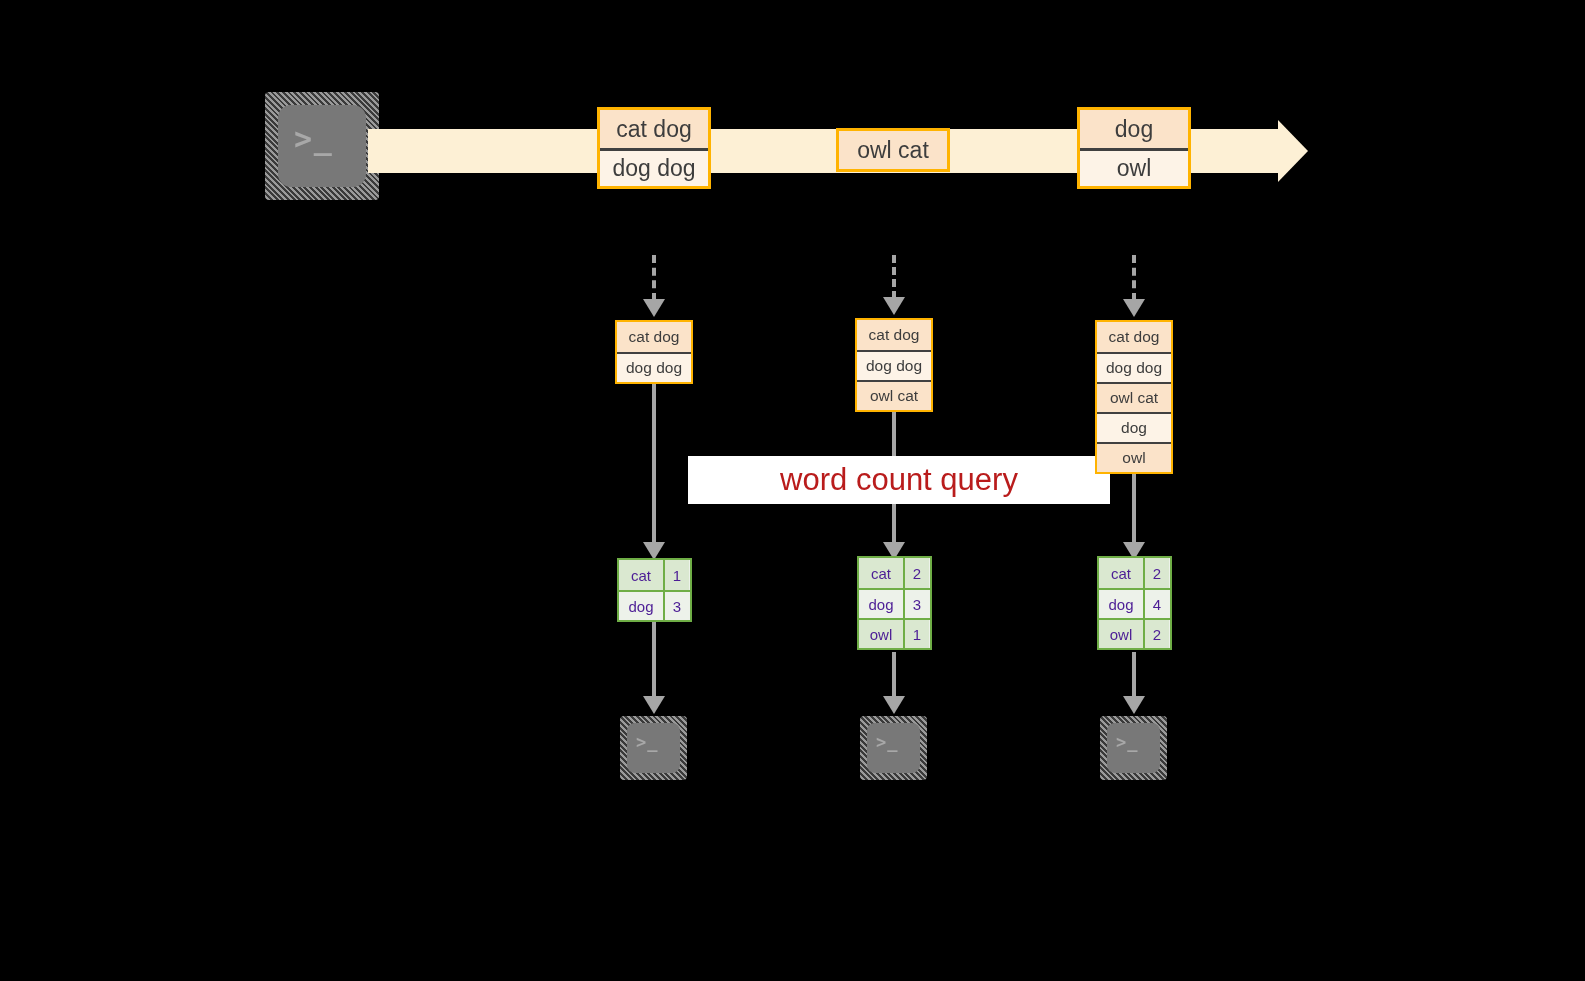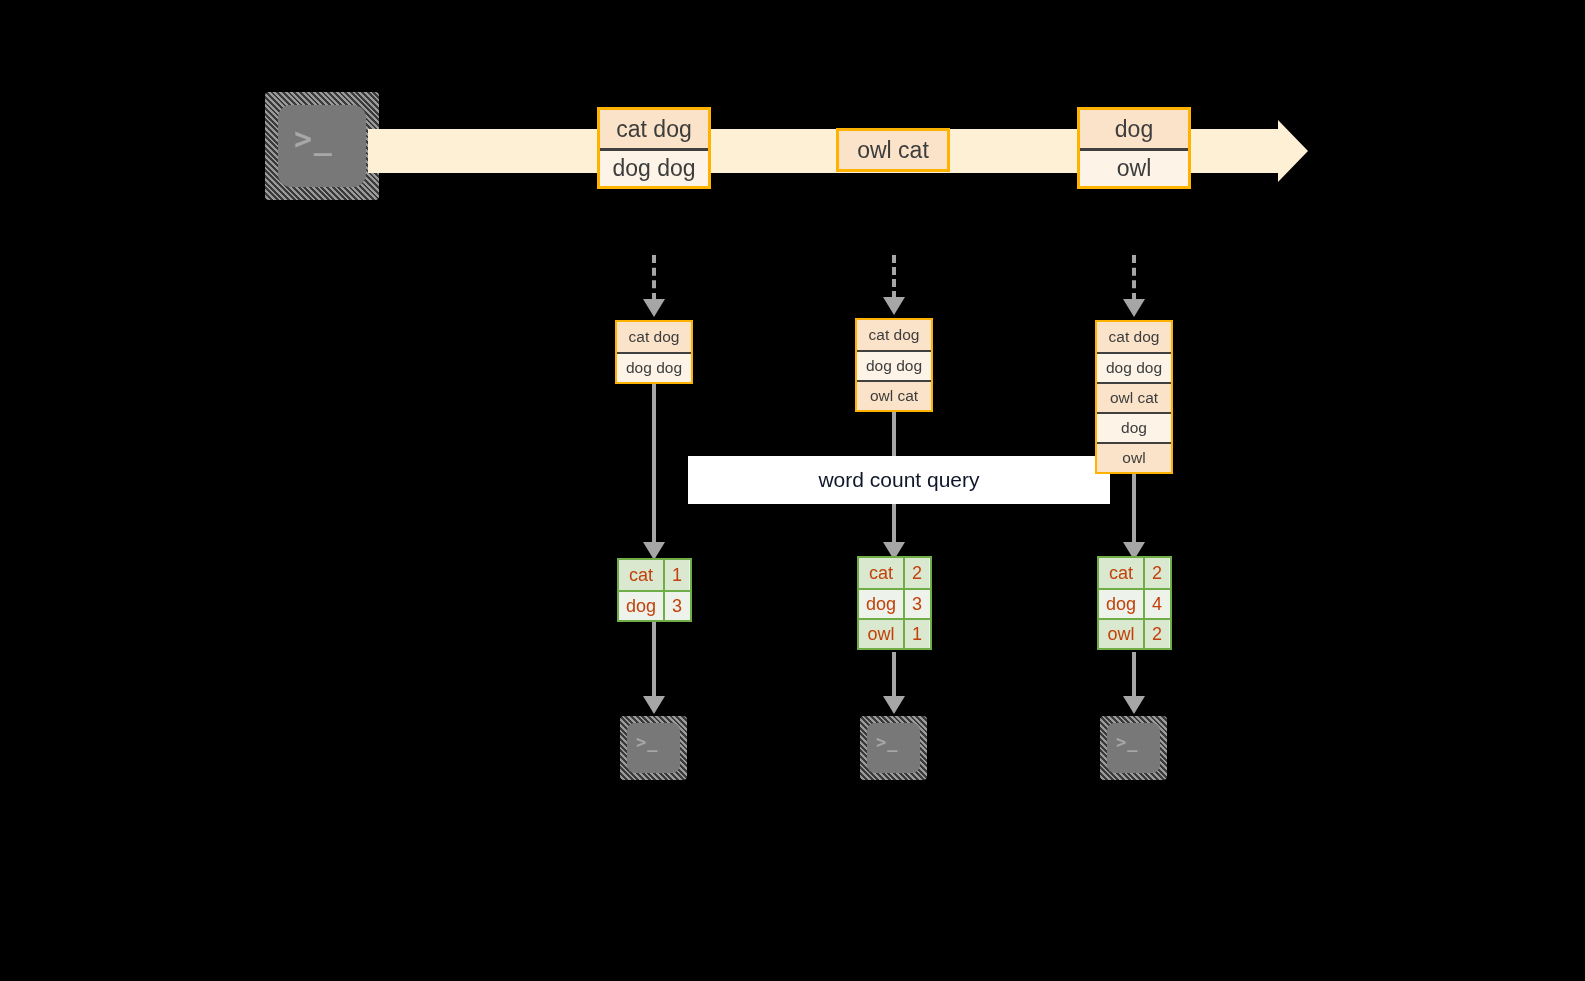--- a/index.html
+++ b/index.html
@@ -92,22 +92,22 @@
   .tbl-row {
     display: flex;
     height: 30px;
     box-sizing: border-box;
   }
   .tbl-row + .tbl-row { border-top: 2.5px solid #6FAE46; }
   .tbl-cell {
     display: flex;
     align-items: center;
     justify-content: center;
-    font-size: 18px;
-    color: #c2410c;
+    font-size: 15px;
+    color: #4c1d95;
     box-sizing: border-box;
   }
   .tbl-cell.key { width: 44px; }
   .tbl-cell.val { width: 26px; border-left: 2.5px solid #6FAE46; }
   .tbl-row.dark  .tbl-cell { background: #DAE8D0; }
   .tbl-row.light .tbl-cell { background: #EDF2EA; }
 
   
   .arrow {
     position: absolute;
@@ -139,22 +139,22 @@
 
   
   .banner {
     position: absolute;
     background: #FFFFFF;
     display: flex;
     align-items: center;
     justify-content: center;
   }
   .banner span {
-    font-size: 21px;
-    color: #0f172a;
+    font-size: 31px;
+    color: #b91c1c;
     white-space: nowrap;
   }
 </style>
 </head>
 <body>
 
 <div id="stage">
 
   <div class="term" style="left:265px; top:92px; width:114px; height:108px;">
     <div class="hatch"></div>

